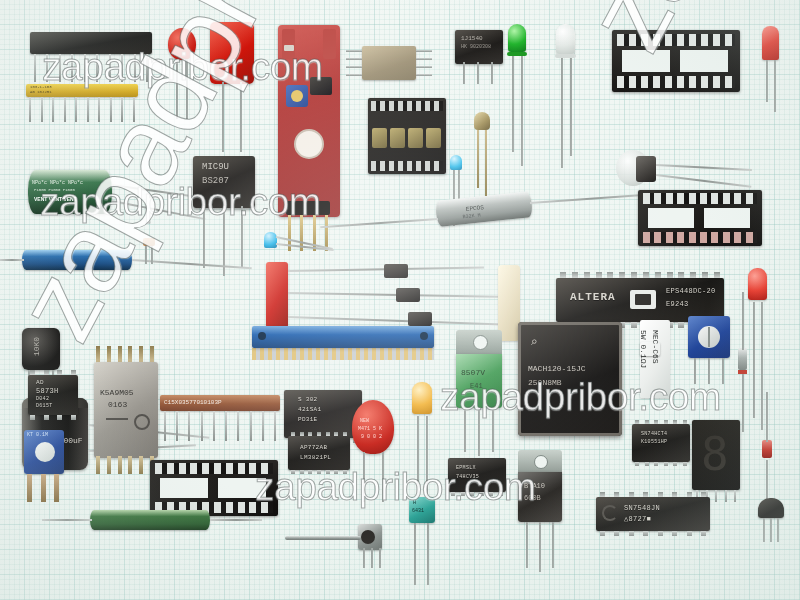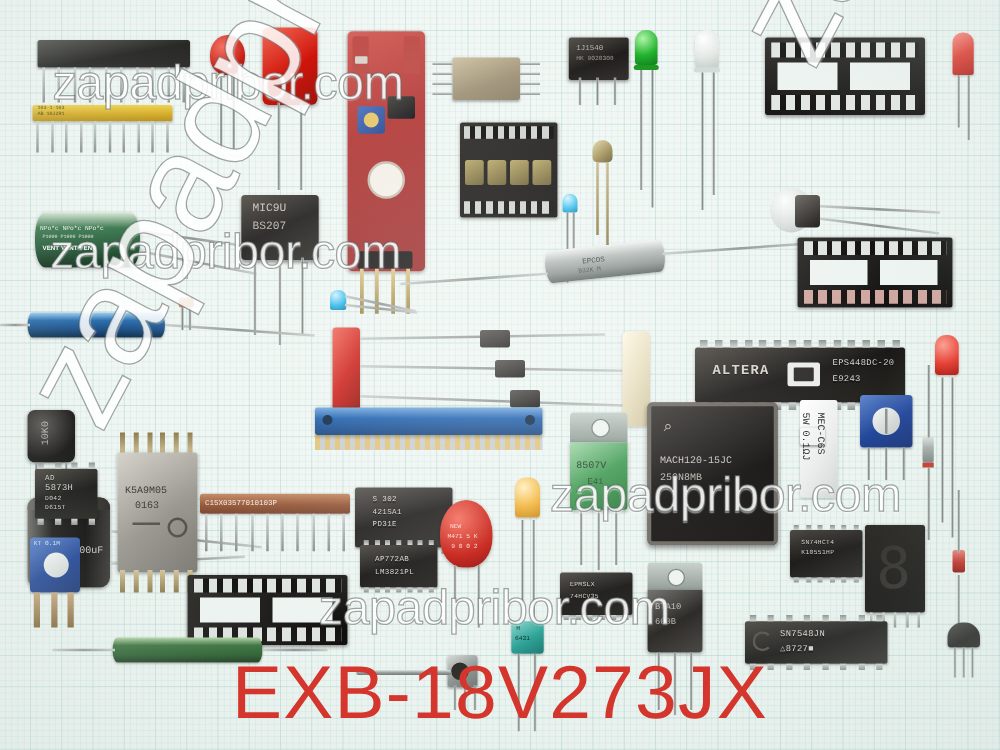--- a/index.html
+++ b/index.html
@@ -670,15 +670,14 @@
 
   <div id="wmlayer">
       <div class="wm small" style="left: 42px; top: 45px; transform-origin: left top;">zapadpribor.com</div>
       <div class="wm small" style="left: 40px; top: 180px; transform-origin: left top;">zapadpribor.com</div>
       <div class="wm small" style="left: 440px; top: 375px; transform-origin: left top;">zapadpribor.com</div>
       <div class="wm small" style="left: 255px; top: 465px; transform-origin: left top;">zapadpribor.com</div>
       <div class="wm big" style="left: 560px; top: 10px; transform: rotate(-62deg); transform-origin: left top;">zapadpribor.com</div>
       <div class="wm big" style="left: -10px; top: 300px; transform: rotate(-62deg); transform-origin: left top;">zapadpribor.com</div>
     </div>
 
-  <div id="partno" style="color: rgb(212, 53, 44);">EXB-18V273JX</div>
 
 </div>
 
 </body></html>

